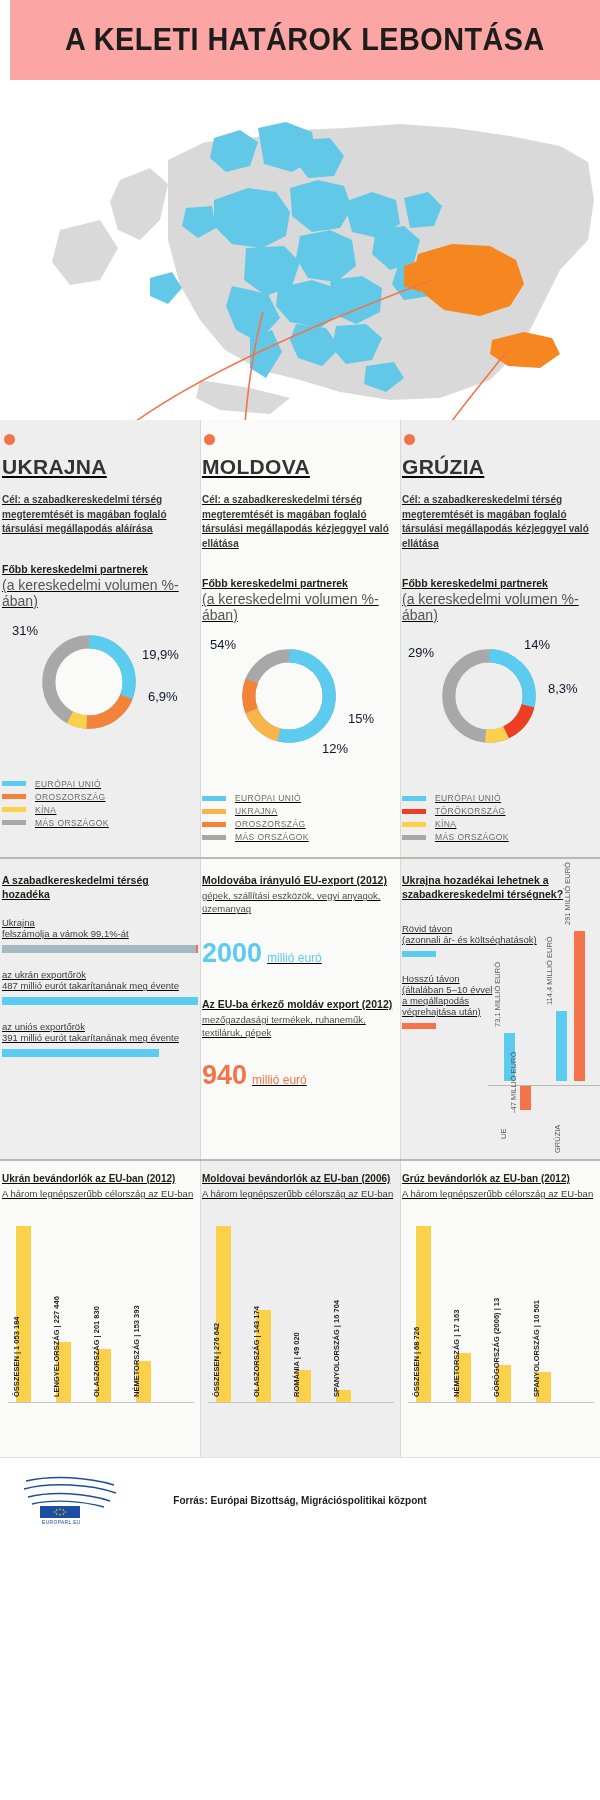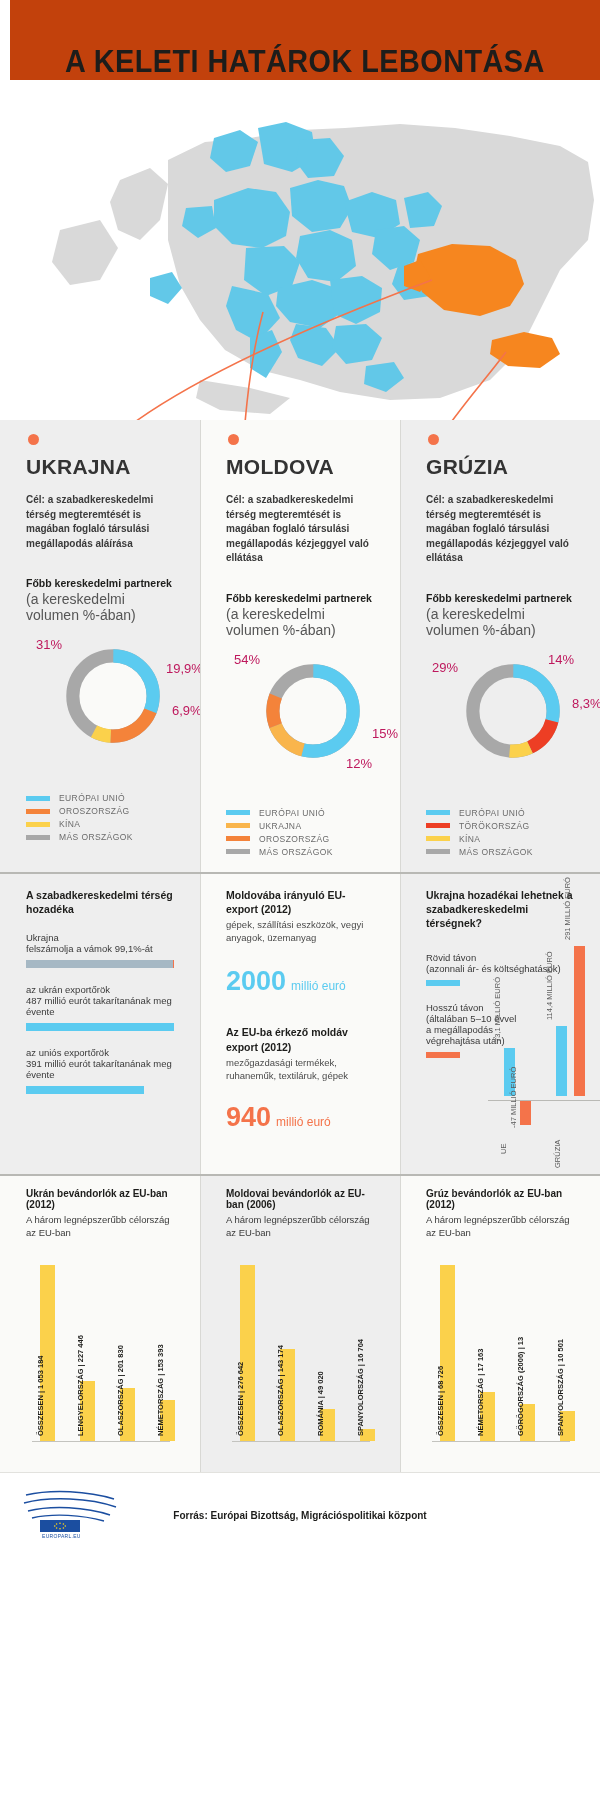--- a/index.html
+++ b/index.html
@@ -5,56 +5,56 @@
   * { box-sizing: border-box; margin: 0; padding: 0; }
   html, body {
     width: 600px; height: 1800px;
     font-family: "Liberation Sans", sans-serif;
     background: #ffffff;
     overflow: hidden;
   }
   #page { position: relative; width: 600px; height: 1800px; background:#fff; }
 
   
-  .title-bar { height: 80px; display:flex; align-items:flex-end; justify-content:center; background:#c2410c;margin-left:10px; }
+  .title-bar { height: 80px; display:flex; align-items:center; justify-content:center; background:#fca5a5;margin-left:10px; }
   .title {
     font-size: 31px; font-weight: bold; letter-spacing: .5px;
     color: #1d1d1b; text-align:center;
     font-family: "Liberation Sans Narrow","Liberation Sans", sans-serif;
     transform: scaleX(.93); transform-origin:center;
   }
 
   
   .map-wrap { position: relative; height: 340px; background:#fff; overflow:hidden; }
   .map-svg { position:absolute; top:0; left:0; }
 
   
   .band { display: flex; width: 600px; }
   .col { width: 200px; position: relative; }
   .col.c1 { background: #eeeeee; }
   .col.c2 { background: #fafaf8; }
   .col.c3 { background: #eeeeee; }
-  .col-inner { padding: 0 26px; }
+  .col-inner { padding: 0 2px; text-decoration: underline; }
 
   .sep-v { position:absolute; top:0; bottom:0; width:1px; background:#d8d8d4; }
 
   .country-dot { width: 11px; height: 11px; border-radius:50%; background:#f4734a; margin: 14px 0 10px 2px; }
   .country-name {
     font-size: 21px; font-weight: bold; color:#333333; letter-spacing:.3px;
     font-family: "Liberation Sans Narrow","Liberation Sans", sans-serif;
     margin-bottom: 14px;
   }
   .goal { font-size: 10px; line-height: 1.45; color:#3a3a3a; font-weight:bold; }
   .partners-head { font-size: 10.5px; font-weight: bold; color:#1d1d1b; margin-top: 26px; }
   .partners-sub { font-size: 14px; color:#555; margin-top: 2px; }
 
   
   .donut-area { position: relative; height: 150px; margin-top: 14px; }
   .donut-area svg { position:absolute; left:34px; top:6px; }
-  .dlab { position:absolute; font-size: 13px; color:#be185d; font-family:"Liberation Sans Narrow","Liberation Sans",sans-serif;}
+  .dlab { position:absolute; font-size: 13px; color:#0f172a; font-family:"Liberation Sans Narrow","Liberation Sans",sans-serif;}
 
   
   .legend { margin-top: 6px; padding-bottom: 12px; }
   .leg-row { display:flex; align-items:center; margin-bottom: 3px; }
   .leg-swatch { width: 24px; height: 5px; margin-right: 9px; flex:0 0 auto; }
   .leg-text { font-size: 8.5px; color:#6b6b6b; letter-spacing:.4px; font-family:"Liberation Sans Narrow","Liberation Sans",sans-serif;text-align:center;}
 
   .hr-thick { height: 2px; background: #b8b8b4; }
 
   

